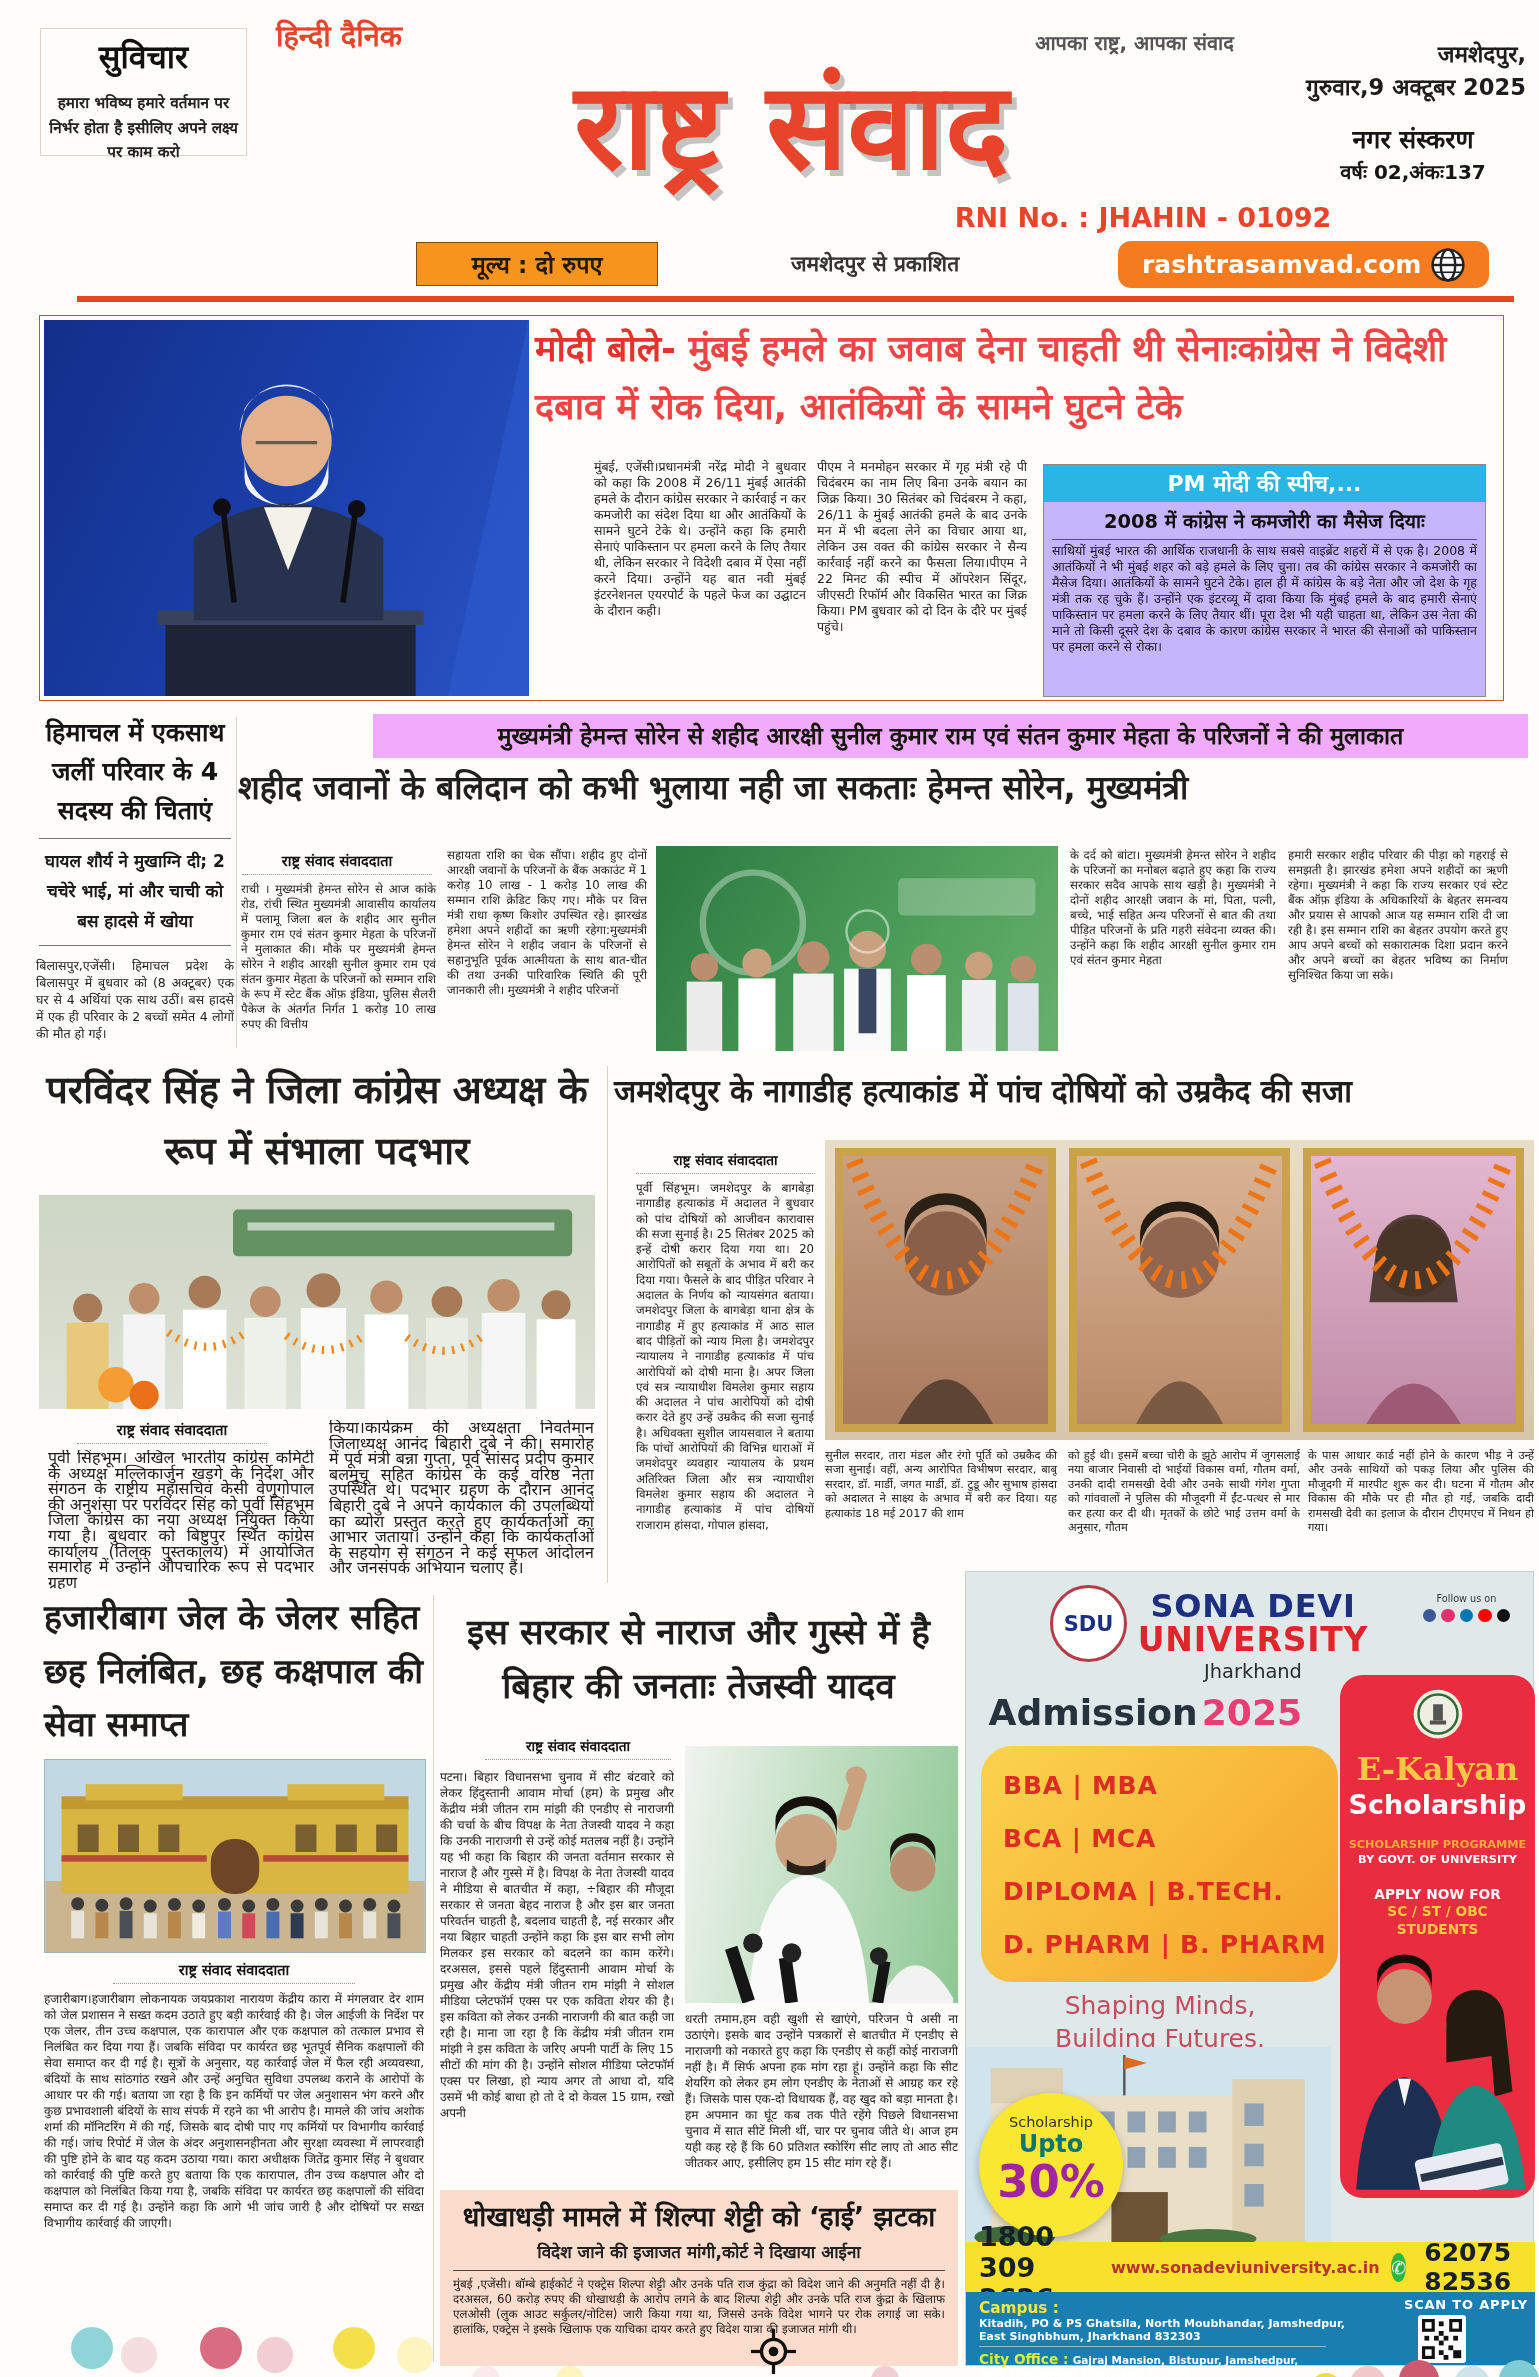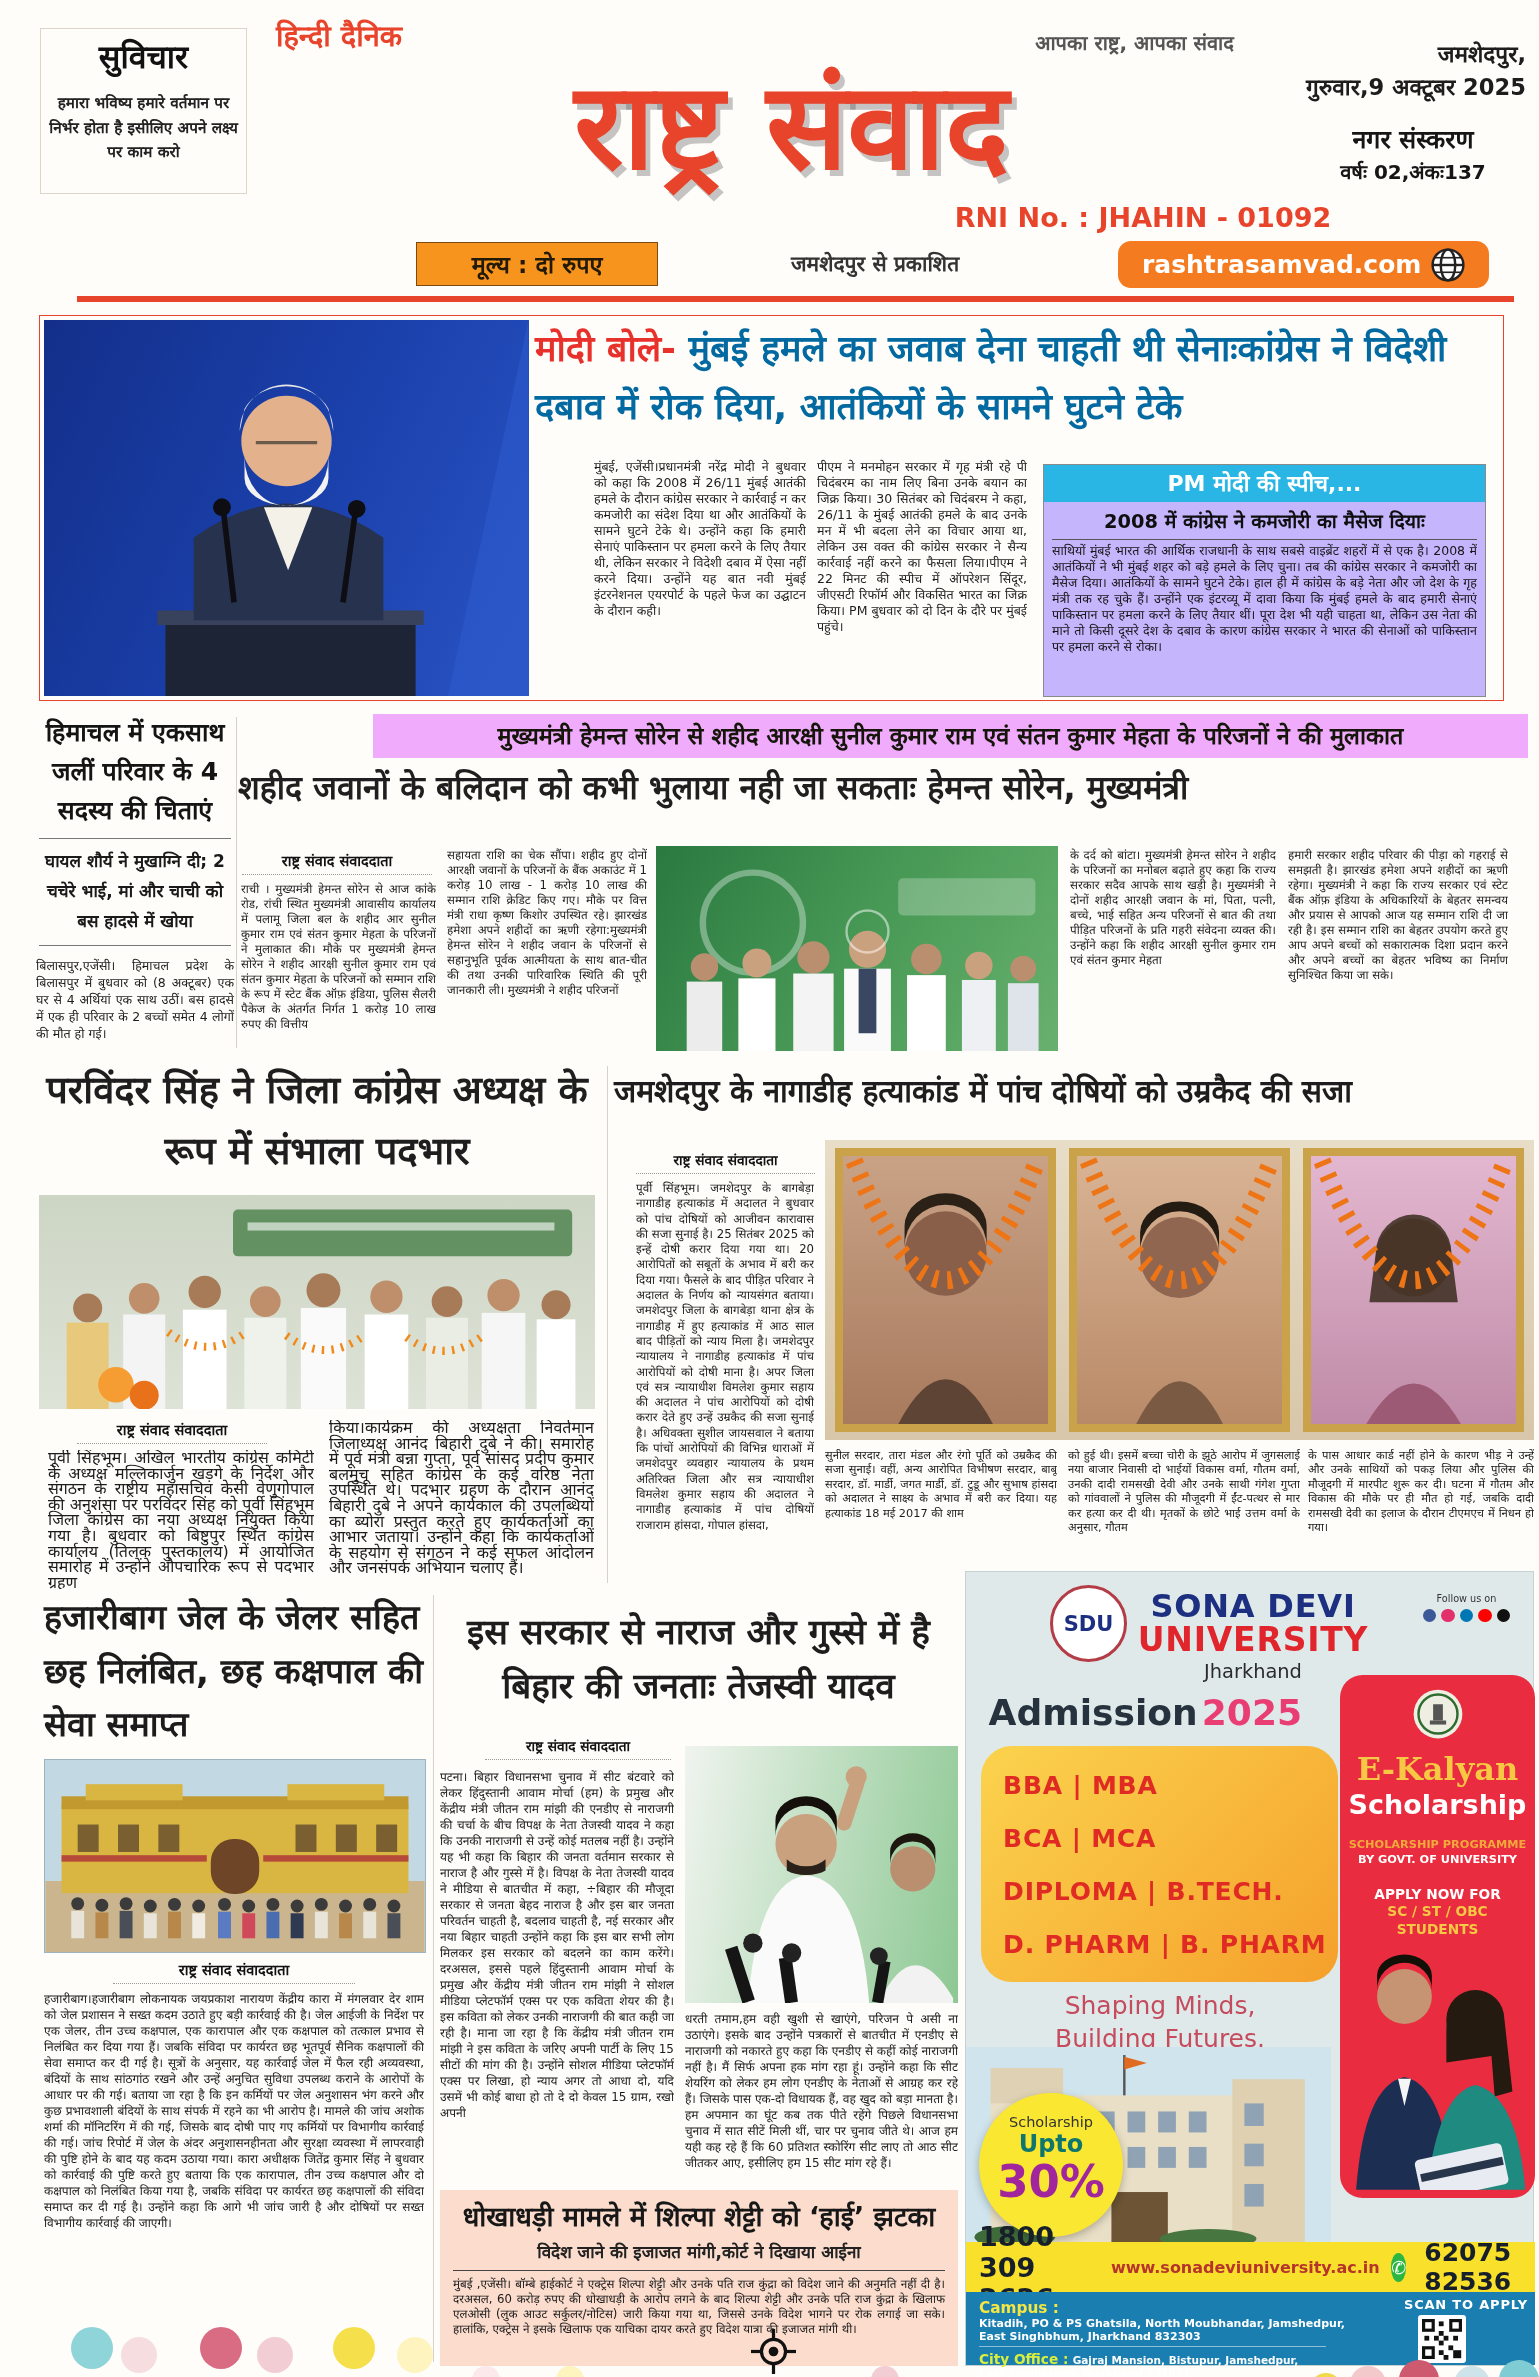--- a/index.html
+++ b/index.html
@@ -20,21 +20,21 @@
   .colrule{position:absolute;width:0.8px;background:#d7d2c8;}
   .ad-course{font-weight:bold;color:#e02a24;font-size:25px;letter-spacing:0.8px;line-height:53px;white-space:nowrap;}
   .wa-circle{display:inline-flex;width:29px;height:29px;border-radius:50%;background:#2bb741;color:#fff;
              align-items:center;justify-content:center;font-size:18px;margin-right:6.5px;}
 </style>
 </head>
 <body>
 
 <div class="page">
 
-  <div class="abs" style="left:40px;top:28px;width:207px;height:166px;border:0.8px solid #ddd6c8;padding:4.8px 6.5px;box-sizing:border-box;">
+  <div class="abs" style="left:40px;top:28px;width:207px;height:128px;border:0.8px solid #ddd6c8;padding:4.8px 6.5px;box-sizing:border-box;">
     <div class="bold center" style="font-size:32px;color:#111;">सुविचार</div>
     <div class="bold center" style="font-size:15.3px;line-height:1.6;color:#222;margin-top:14.5px;">हमारा भविष्य हमारे वर्तमान पर निर्भर होता है इसीलिए अपने लक्ष्य पर काम करो</div>
   </div>
 
   <div class="abs bold" style="left:242px;top:14.5px;width:194px;text-align:center;font-size:29px;color:#e8432b;">हिन्दी दैनिक</div>
 
   <div class="abs bold" style="left:315px;top:34px;width:953px;text-align:center;font-size:120px;line-height:1.55;color:#e8432b;
               text-shadow:4.8px 5.7px 0 rgba(90,90,90,.35);">राष्ट्र संवाद</div>
 
   <div class="abs bold" style="left:993px;top:29px;width:283px;text-align:center;font-size:20px;color:#555;">आपका राष्ट्र, आपका संवाद</div>
@@ -86,21 +86,21 @@
       <path d="M248,170 a52,60 0 0 0 104,0 l0,26 a52,34 0 0 1 -104,0 Z" fill="#f2f2f2"></path>
       <line x1="262" y1="152" x2="338" y2="152" stroke="#6b5b4c" stroke-width="4"></line>
       <line x1="235" y1="350" x2="222" y2="238" stroke="#0d0d12" stroke-width="7"></line>
       <circle cx="220" cy="232" r="11" fill="#0d0d12"></circle>
       <line x1="370" y1="350" x2="385" y2="240" stroke="#0d0d12" stroke-width="7"></line>
       <circle cx="387" cy="234" r="11" fill="#0d0d12"></circle>
     </svg>
   </div>
 
   <div class="abs hl" style="left:535px;top:320px;width:963px;font-size:36px;line-height:1.62;">
-    <span style="color:#e8312b;">मोदी बोले-</span><span style="color:#0369a1;"> मुंबई हमले का जवाब देना चाहती थी सेनाःकांग्रेस ने विदेशी दबाव में रोक दिया, आतंकियों के सामने घुटने टेके</span>
+    <span style="color:#e8312b;">मोदी बोले-</span><span style="color:#ef4444;"> मुंबई हमले का जवाब देना चाहती थी सेनाःकांग्रेस ने विदेशी दबाव में रोक दिया, आतंकियों के सामने घुटने टेके</span>
   </div>
 
   <div class="abs clip body-txt" style="left:594px;top:459px;width:212px;height:236px;font-size:12.5px;line-height:16px;">मुंबई, एजेंसी।प्रधानमंत्री नरेंद्र मोदी ने बुधवार को कहा कि 2008 में 26/11 मुंबई आतंकी हमले के दौरान कांग्रेस सरकार ने कार्रवाई न कर कमजोरी का संदेश दिया था और आतंकियों के सामने घुटने टेके थे। उन्होंने कहा कि हमारी सेनाएं पाकिस्तान पर हमला करने के लिए तैयार थी, लेकिन सरकार ने विदेशी दबाव में ऐसा नहीं करने दिया। उन्होंने यह बात नवी मुंबई इंटरनेशनल एयरपोर्ट के पहले फेज का उद्घाटन के दौरान कही।</div>
   <div class="abs clip body-txt" style="left:817px;top:459px;width:210px;height:236px;font-size:12.5px;line-height:16px;">पीएम ने मनमोहन सरकार में गृह मंत्री रहे पी चिदंबरम का नाम लिए बिना उनके बयान का जिक्र किया। 30 सितंबर को चिदंबरम ने कहा, 26/11 के मुंबई आतंकी हमले के बाद उनके मन में भी बदला लेने का विचार आया था, लेकिन उस वक्त की कांग्रेस सरकार ने सैन्य कार्रवाई नहीं करने का फैसला लिया।पीएम ने 22 मिनट की स्पीच में ऑपरेशन सिंदूर, जीएसटी रिफॉर्म और विकसित भारत का जिक्र किया। PM बुधवार को दो दिन के दौरे पर मुंबई पहुंचे।</div>
 
   <div class="abs" style="left:1043px;top:464px;width:443px;height:233px;border:1.6px solid #8a8a8a;background:#c4b5fd;box-sizing:border-box;overflow:hidden;">
     <div class="bold center" style="height:37px;line-height:37px;background:#29b6e4;color:#fff;font-size:22px;">PM मोदी की स्पीच,...</div>
     <div class="bold center" style="font-size:19.4px;color:#0f0f0f;margin:4.8px 8px 3.2px;border-bottom:1.6px solid #555;padding-bottom:4.8px;">2008 में कांग्रेस ने कमजोरी का मैसेज दियाः</div>
     <div class="clip just" style="margin:3.2px 8px;font-size:12.5px;line-height:16px;height:153px;color:#151515;">साथियों मुंबई भारत की आर्थिक राजधानी के साथ सबसे वाइब्रेंट शहरों में से एक है। 2008 में आतंकियों ने भी मुंबई शहर को बड़े हमले के लिए चुना। तब की कांग्रेस सरकार ने कमजोरी का मैसेज दिया। आतंकियों के सामने घुटने टेके। हाल ही में कांग्रेस के बड़े नेता और जो देश के गृह मंत्री तक रह चुके हैं। उन्होंने एक इंटरव्यू में दावा किया कि मुंबई हमले के बाद हमारी सेनाएं पाकिस्तान पर हमला करने के लिए तैयार थीं। पूरा देश भी यही चाहता था, लेकिन उस नेता की माने तो किसी दूसरे देश के दबाव के कारण कांग्रेस सरकार ने भारत की सेनाओं को पाकिस्तान पर हमला करने से रोका।</div>
   </div>

